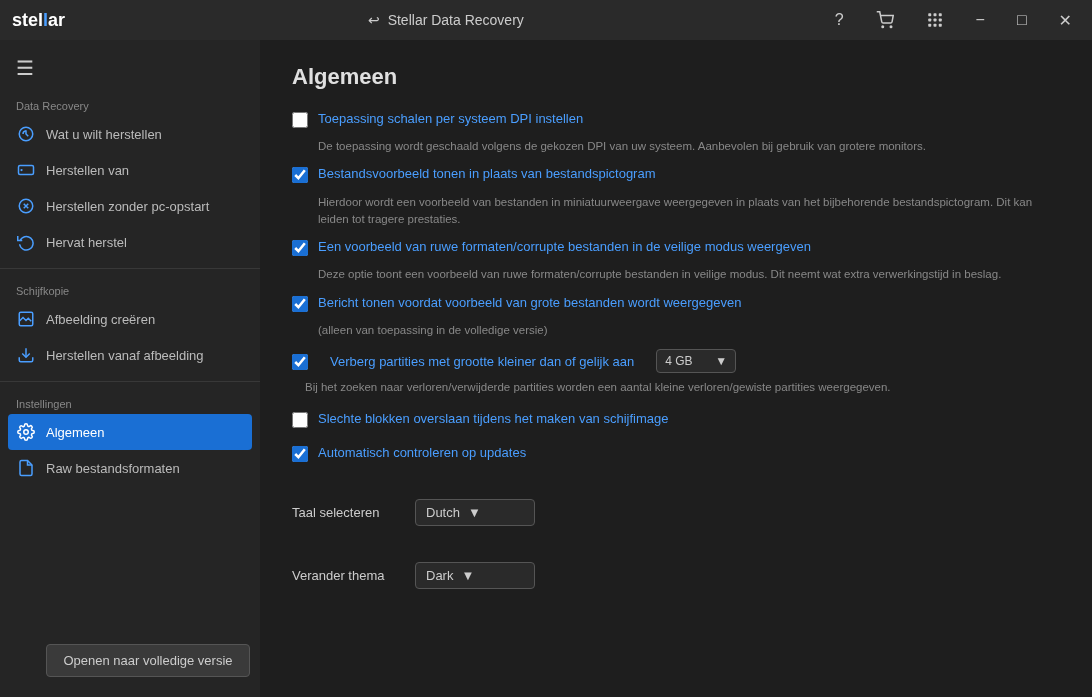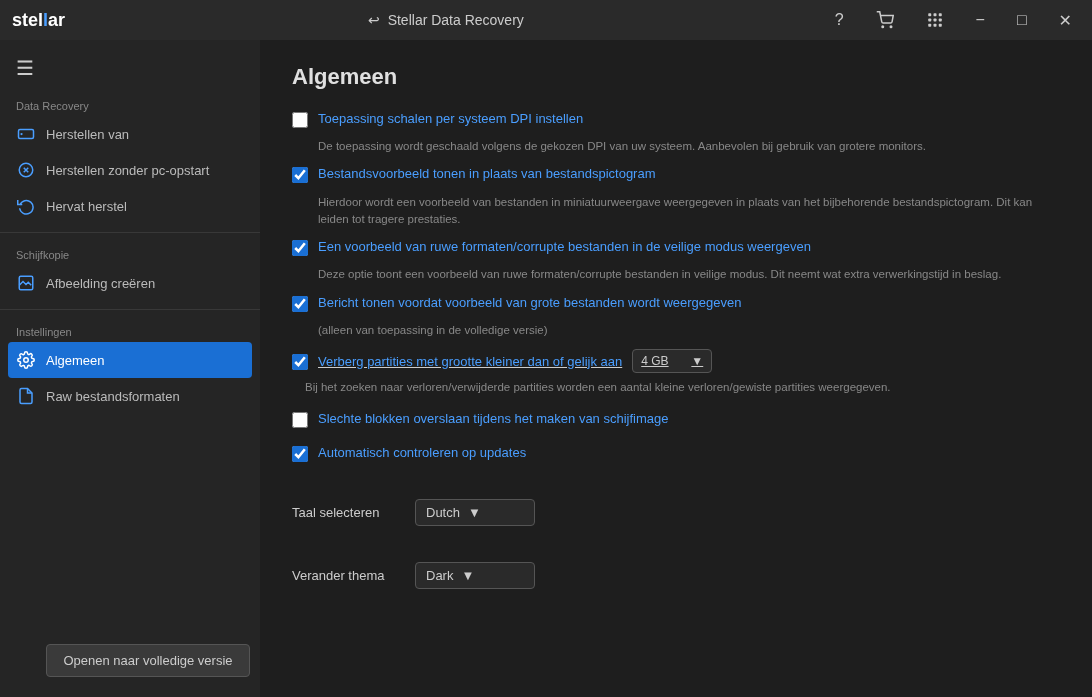--- a/index.html
+++ b/index.html
@@ -179,23 +179,22 @@
       color: #888;
       margin-left: 26px;
       margin-bottom: 10px;
       line-height: 1.5;
     }
 
     
     .partition-row {
       display: flex;
       align-items: center;
-      gap: 10px;
+      gap: 22px;
       margin-bottom: 6px;
-      text-decoration: underline;
     }
     .partition-label {
       font-size: 13px;
       color: #4a9eff;
     }
     .dropdown-select {
       background: #2a2a2a;
       border: 1px solid #555;
       color: #ccc;
       padding: 4px 8px;
@@ -287,20 +286,30 @@
 
 <div class="main-layout">
 
   <div class="sidebar">
     <div class="sidebar-hamburger">
       <button class="hamburger-btn">☰</button>
     </div>
 
     <div class="sidebar-section-label">Data Recovery</div>
 
+    <div class="sidebar-item">
+      <span class="icon">
+        <svg viewBox="0 0 24 24" fill="none" stroke="#4a9eff" stroke-width="2">
+          <circle cx="12" cy="12" r="9"></circle>
+          <path d="M12 7v5l3 3"></path>
+          <path d="M8 12a4 4 0 0 1 4-4"></path>
+        </svg>
+      </span>
+      <span>Wat u wilt herstellen</span>
+    </div>
 
     <div class="sidebar-item">
       <span class="icon">
         <svg viewBox="0 0 24 24" fill="none" stroke="#4a9eff" stroke-width="2">
           <rect x="2" y="6" width="20" height="12" rx="2"></rect>
           <line x1="6" y1="12" x2="6" y2="12" stroke-width="3" stroke-linecap="round"></line>
         </svg>
       </span>
       <span>Herstellen van</span>
     </div>
@@ -332,20 +341,30 @@
     <div class="sidebar-item">
       <span class="icon">
         <svg viewBox="0 0 24 24" fill="none" stroke="#4a9eff" stroke-width="2">
           <rect x="3" y="3" width="18" height="18" rx="2"></rect>
           <path d="M3 15l5-5 4 4 3-3 4 4"></path>
         </svg>
       </span>
       <span>Afbeelding creëren</span>
     </div>
 
+    <div class="sidebar-item">
+      <span class="icon">
+        <svg viewBox="0 0 24 24" fill="none" stroke="#4a9eff" stroke-width="2">
+          <path d="M21 15v4a2 2 0 0 1-2 2H5a2 2 0 0 1-2-2v-4"></path>
+          <polyline points="7 10 12 15 17 10"></polyline>
+          <line x1="12" y1="15" x2="12" y2="3"></line>
+        </svg>
+      </span>
+      <span>Herstellen vanaf afbeelding</span>
+    </div>
 
     <div class="sidebar-divider"></div>
 
     <div class="sidebar-section-label">Instellingen</div>
 
     <div class="sidebar-item active">
       <span class="icon">
         <svg viewBox="0 0 24 24" fill="none" stroke="#fff" stroke-width="2">
           <circle cx="12" cy="12" r="3"></circle>
           <path d="M19.4 15a1.65 1.65 0 0 0 .33 1.82l.06.06a2 2 0 0 1-2.83 2.83l-.06-.06a1.65 1.65 0 0 0-1.82-.33 1.65 1.65 0 0 0-1 1.51V21a2 2 0 0 1-4 0v-.09A1.65 1.65 0 0 0 9 19.4a1.65 1.65 0 0 0-1.82.33l-.06.06a2 2 0 0 1-2.83-2.83l.06-.06A1.65 1.65 0 0 0 4.68 15a1.65 1.65 0 0 0-1.51-1H3a2 2 0 0 1 0-4h.09A1.65 1.65 0 0 0 4.6 9a1.65 1.65 0 0 0-.33-1.82l-.06-.06a2 2 0 0 1 2.83-2.83l.06.06A1.65 1.65 0 0 0 9 4.68a1.65 1.65 0 0 0 1-1.51V3a2 2 0 0 1 4 0v.09a1.65 1.65 0 0 0 1 1.51 1.65 1.65 0 0 0 1.82-.33l.06-.06a2 2 0 0 1 2.83 2.83l-.06.06A1.65 1.65 0 0 0 19.4 9a1.65 1.65 0 0 0 1.51 1H21a2 2 0 0 1 0 4h-.09a1.65 1.65 0 0 0-1.51 1z"></path>

